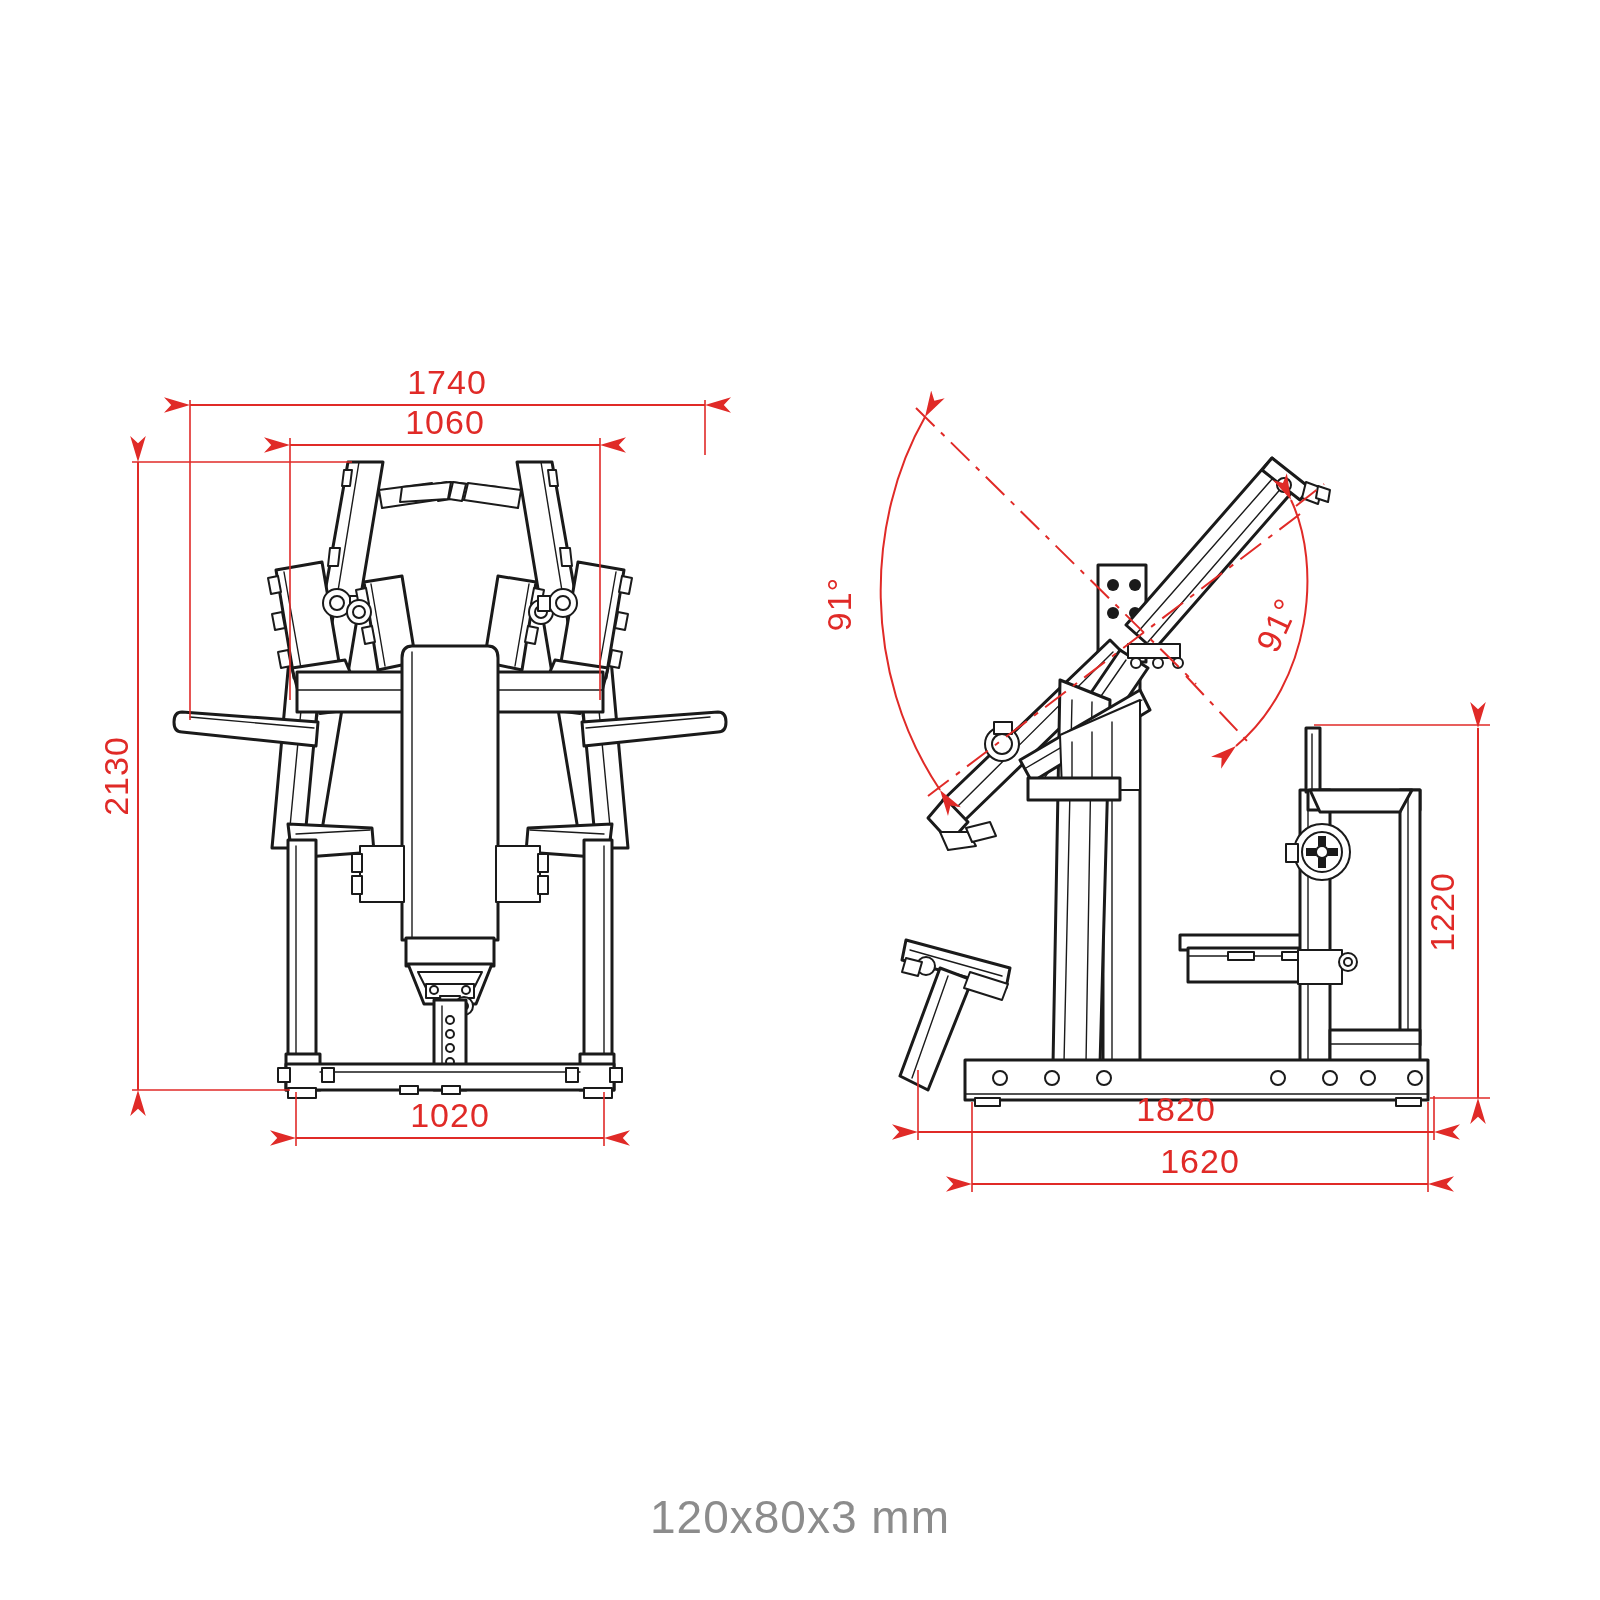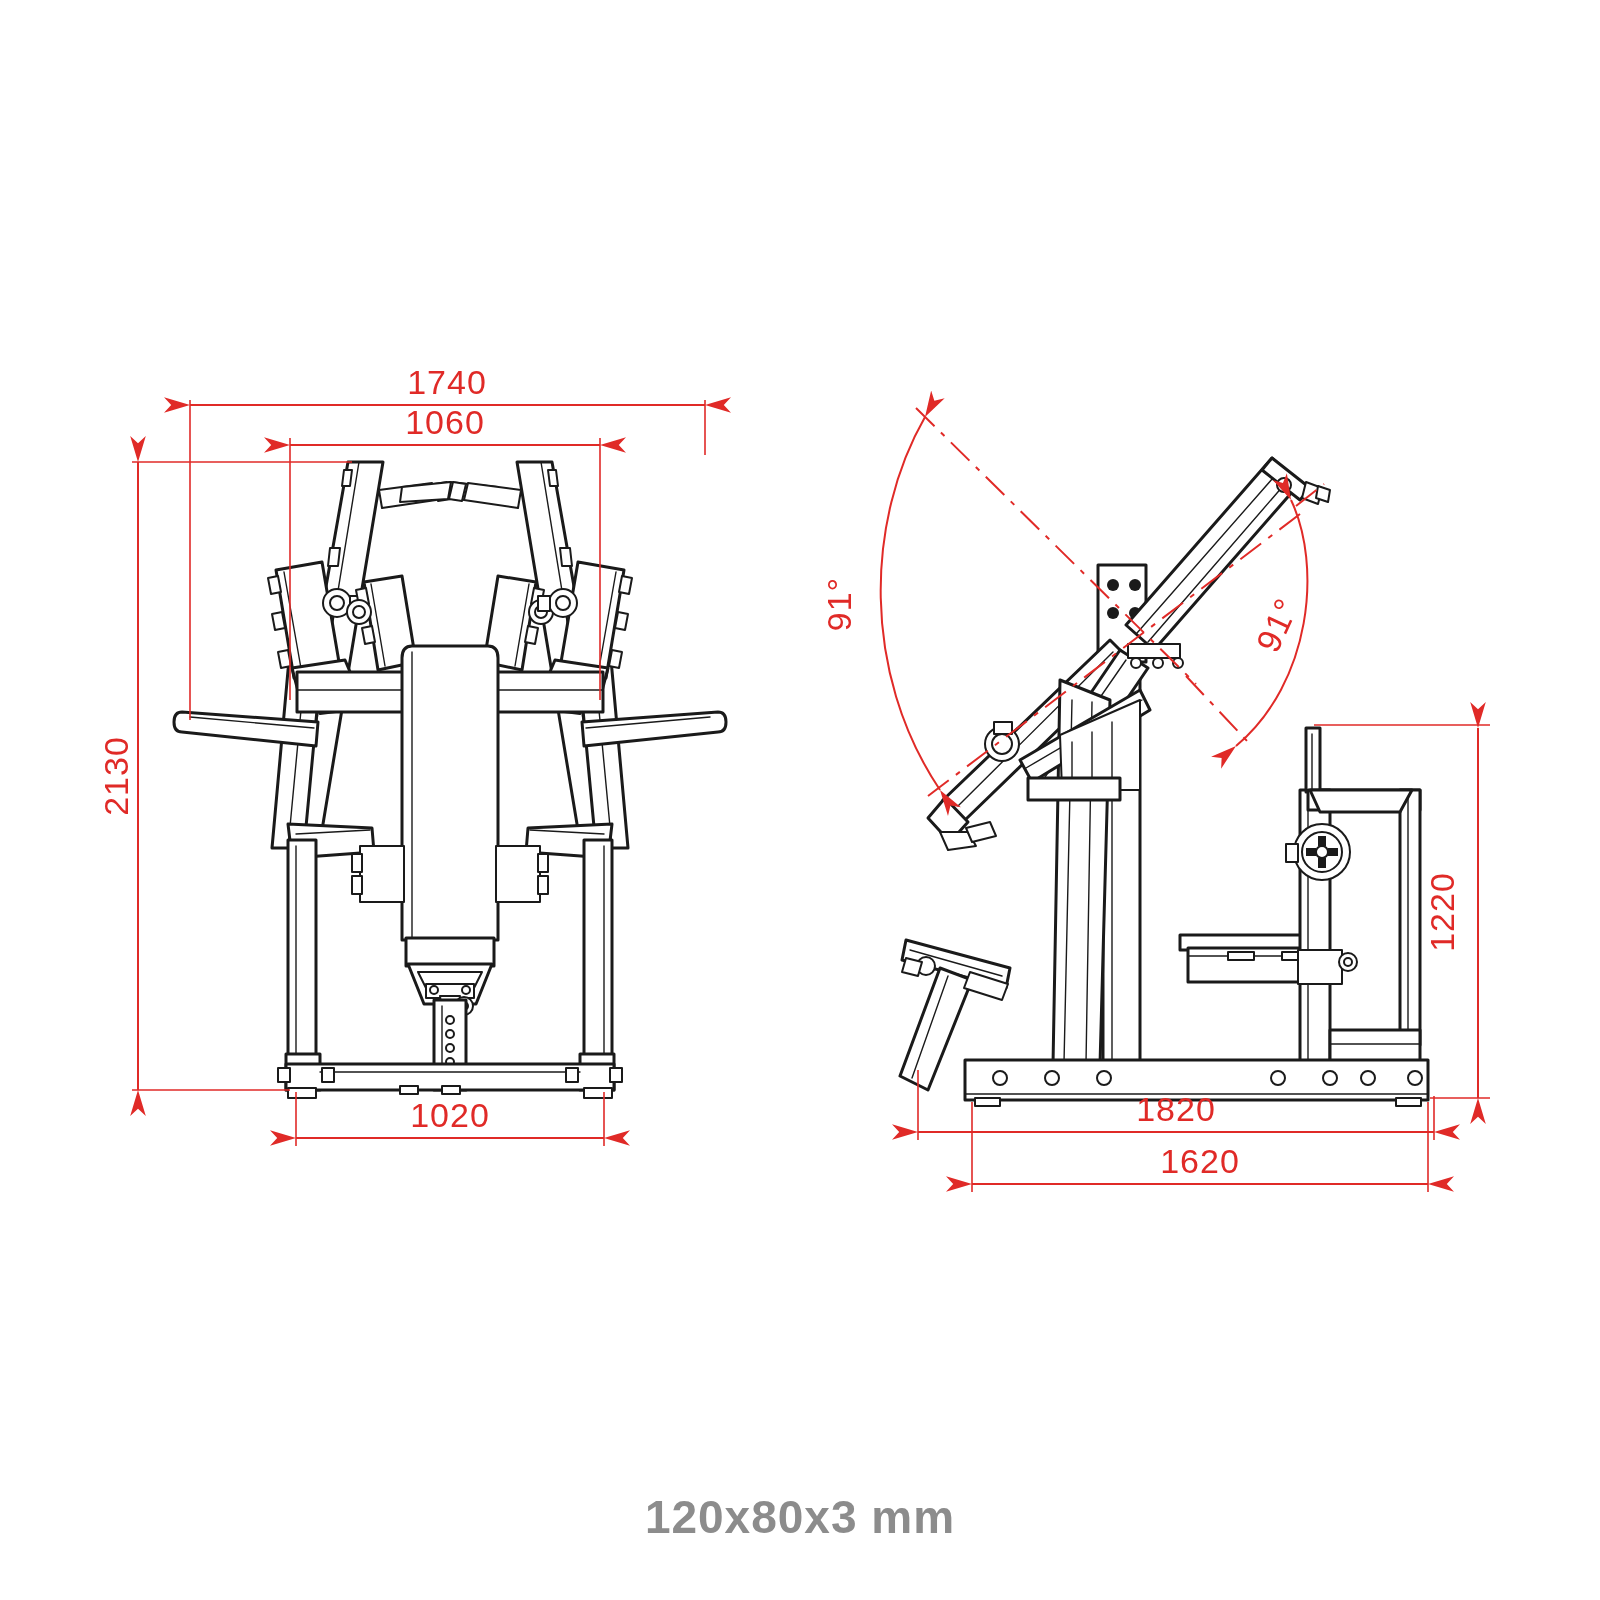--- a/index.html
+++ b/index.html
@@ -25,21 +25,21 @@
     height: 1600px;
   }
   .caption {
     position: absolute;
     left: 0;
     top: 1490px;
     width: 1600px;
     text-align: center;
     font-family: "Liberation Sans", sans-serif;
     font-size: 46px;
-    font-weight: 700;
+    font-weight: 400;
     letter-spacing: 1px;
     color: #8c8c8c;
   }
 </style>
 </head>
 <body>
 
 <div id="sheet">
 
   <svg id="drawing-svg" viewBox="0 0 1600 1600">

